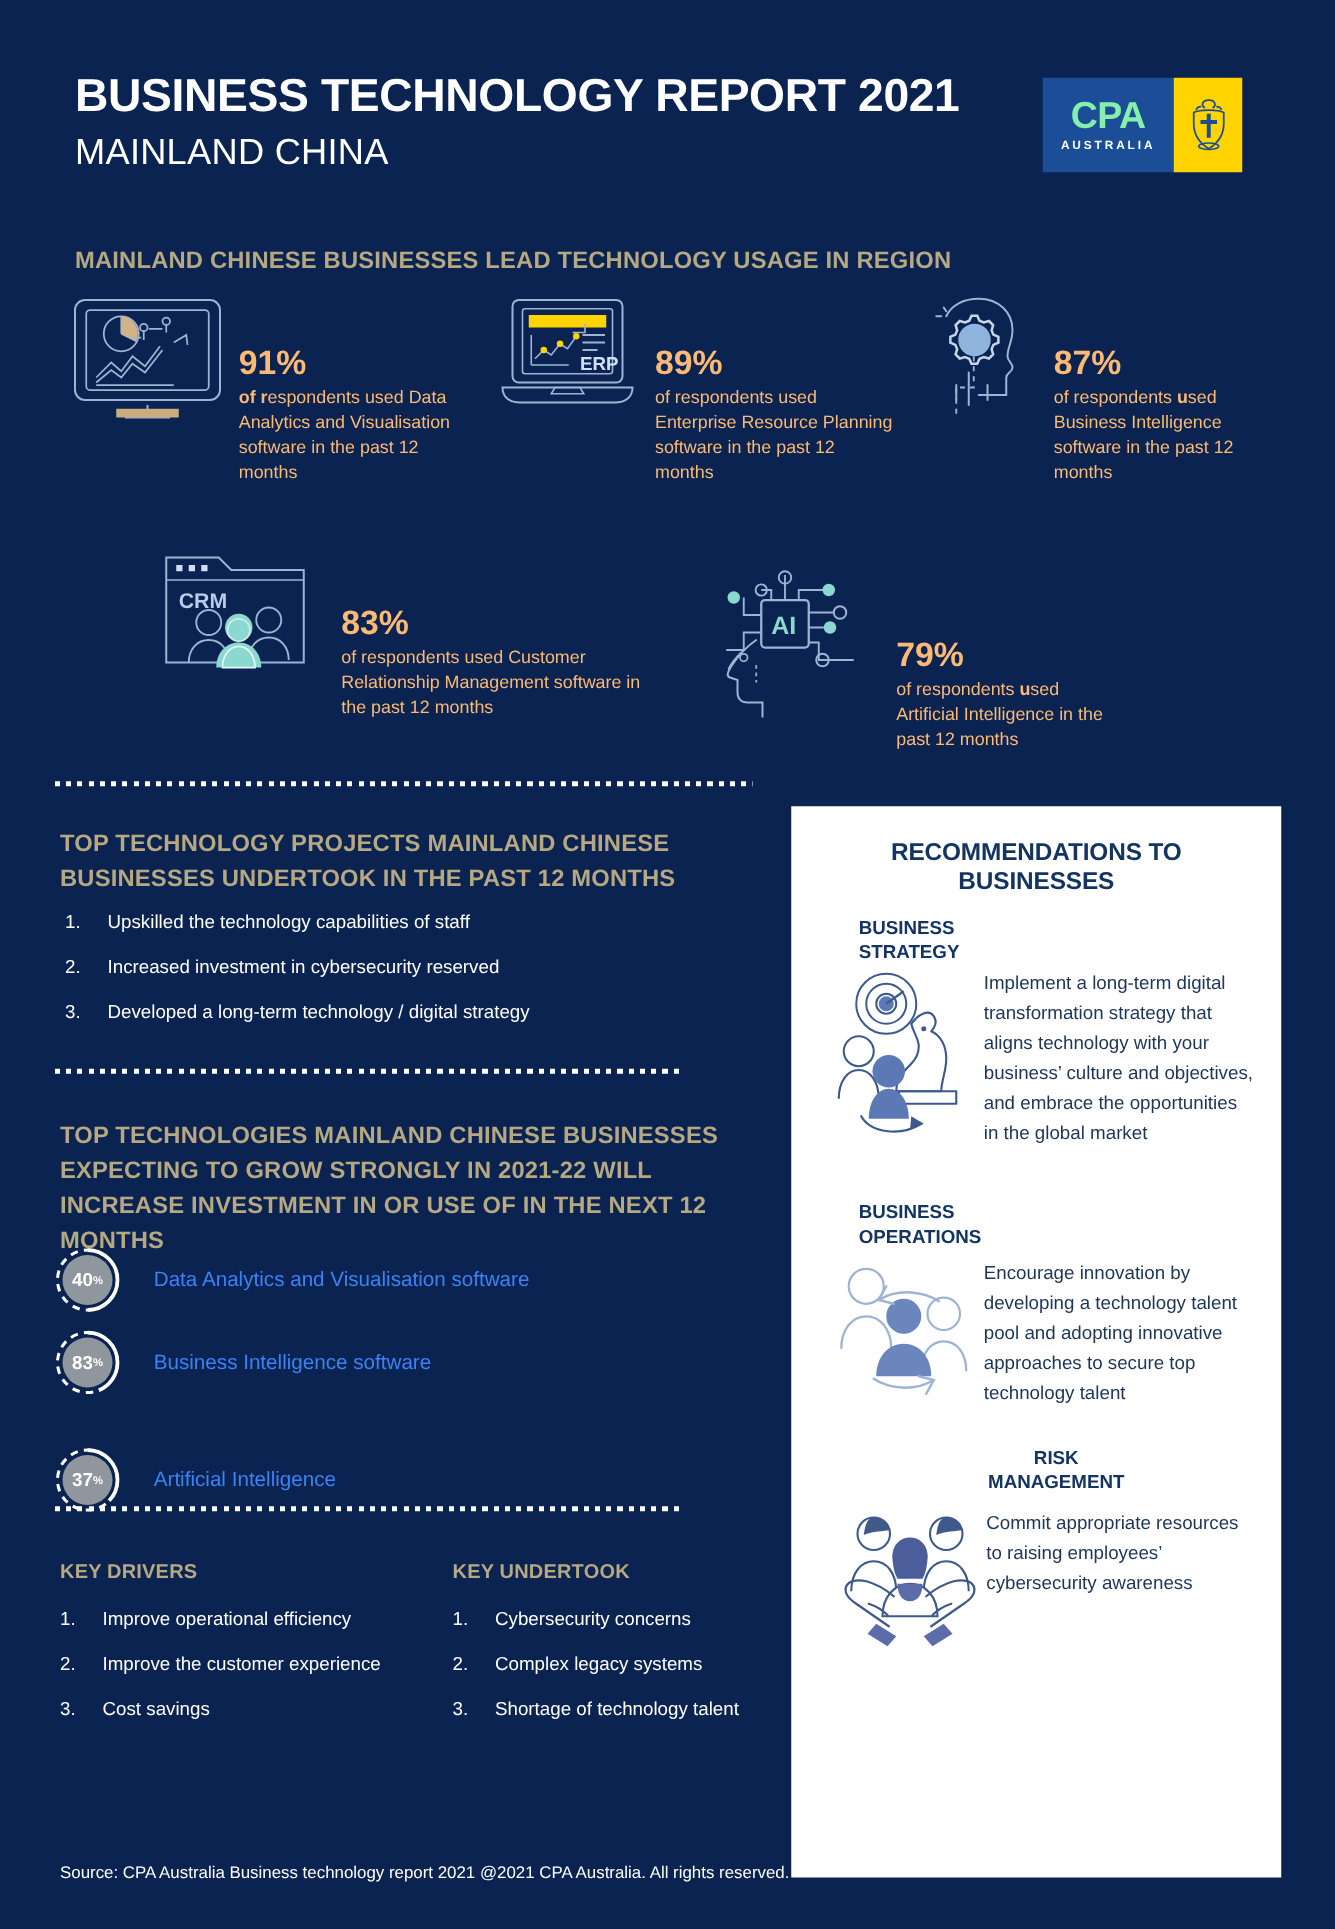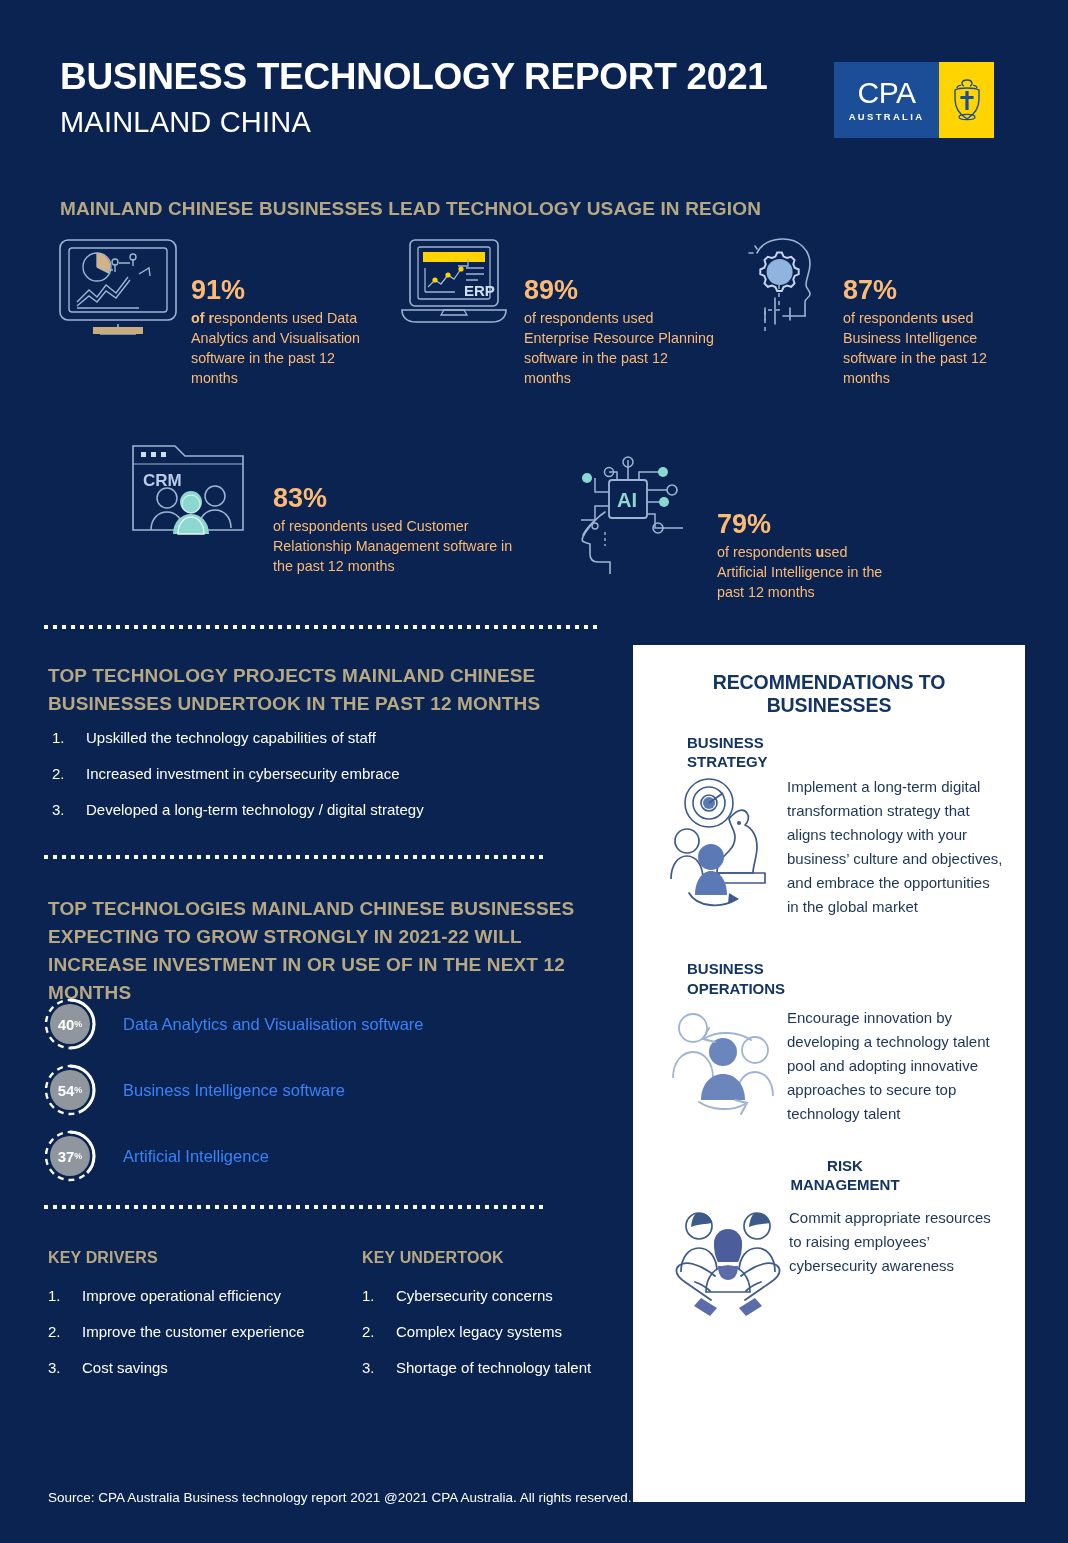--- a/index.html
+++ b/index.html
@@ -23,21 +23,21 @@
   }
   .logo {
     position:absolute; right:14px; top:4px;
     width:160px; height:76px; display:flex; overflow:hidden;
   }
   .logo-left {
     flex:0 0 105px; background:#1b4e96;
     display:flex; flex-direction:column;
     align-items:center; justify-content:center;
   }
-  .logo-cpa { color:#ffffff; font-size:30px; font-weight:normal; line-height:1; letter-spacing:-0.5px; }
+  .logo-cpa { color:#86efac; font-size:30px; font-weight:bold; line-height:1; letter-spacing:-0.5px; }
   .logo-aus { color:#ffffff; font-size:9.5px; font-weight:bold; letter-spacing:2.3px; margin-top:3px; }
   .logo-right { flex:1; background:#ffd400; display:flex; align-items:center; justify-content:center; }
 
   
   .gold-head {
     color:#b6a882; font-size:19px; font-weight:bold;
     letter-spacing:0.15px; line-height:1.48;
   }
 
   
@@ -274,21 +274,21 @@
       <div class="stat-desc">of respondents <b>u</b>sed Artificial Intelligence in the past 12 months</div>
     </div>
   </div>
 
   <div class="dots" style="left:44px; top:625px; width:558px;"></div>
 
   <div class="gold-head" style="position:absolute;left:48px;top:662px;width:520px;">TOP TECHNOLOGY PROJECTS MAINLAND CHINESE BUSINESSES UNDERTOOK IN THE PAST 12 MONTHS</div>
 
   <ul class="nlist" style="position:absolute;left:48px;top:728px;width:540px;">
     <li><span class="num">1.</span><span>Upskilled the technology capabilities of staff</span></li>
-    <li><span class="num">2.</span><span>Increased investment in cybersecurity embrace</span></li>
+    <li><span class="num">2.</span><span>Increased investment in cybersecurity reserved</span></li>
     <li><span class="num">3.</span><span>Developed a long-term technology / digital strategy</span></li>
   </ul>
 
   <div class="dots" style="left:44px; top:855px; width:500px;"></div>
 
   <div class="gold-head" style="position:absolute;left:48px;top:895px;width:555px;">TOP TECHNOLOGIES MAINLAND CHINESE BUSINESSES EXPECTING TO GROW STRONGLY IN 2021-22 WILL INCREASE INVESTMENT IN OR USE OF IN THE NEXT 12 MONTHS</div>
 
   <div class="pcircle-row" style="left:42px; top:996px;">
     <div class="pcircle">
       <svg width="56" height="56" viewBox="0 0 56 56">
@@ -303,28 +303,28 @@
     <div class="pcircle-label">Data Analytics and Visualisation software</div>
   </div>
 
   <div class="pcircle-row" style="left:42px; top:1062px;">
     <div class="pcircle">
       <svg width="56" height="56" viewBox="0 0 56 56">
         <circle cx="28" cy="28" r="24" fill="none" stroke="#ffffff" stroke-width="2.4" stroke-dasharray="6 5"></circle>
         <circle cx="28" cy="28" r="24" fill="none" stroke="#ffffff" stroke-width="3" stroke-dasharray="66 85" transform="rotate(-90 28 28)" stroke-linecap="butt"></circle>
       </svg>
       <div class="inner">
-          <span>54</span>
+          <span>83</span>
           <sup>%</sup>
         </div>
     </div>
     <div class="pcircle-label">Business Intelligence software</div>
   </div>
 
-  <div class="pcircle-row" style="left:42px; top:1128px;">
+  <div class="pcircle-row" style="left:42px; top:1156px;">
     <div class="pcircle">
       <svg width="56" height="56" viewBox="0 0 56 56">
         <circle cx="28" cy="28" r="24" fill="none" stroke="#ffffff" stroke-width="2.4" stroke-dasharray="6 5"></circle>
         <circle cx="28" cy="28" r="24" fill="none" stroke="#ffffff" stroke-width="3" stroke-dasharray="56 95" transform="rotate(-90 28 28)" stroke-linecap="butt"></circle>
       </svg>
       <div class="inner">
           <span>37</span>
           <sup>%</sup>
         </div>
     </div>

